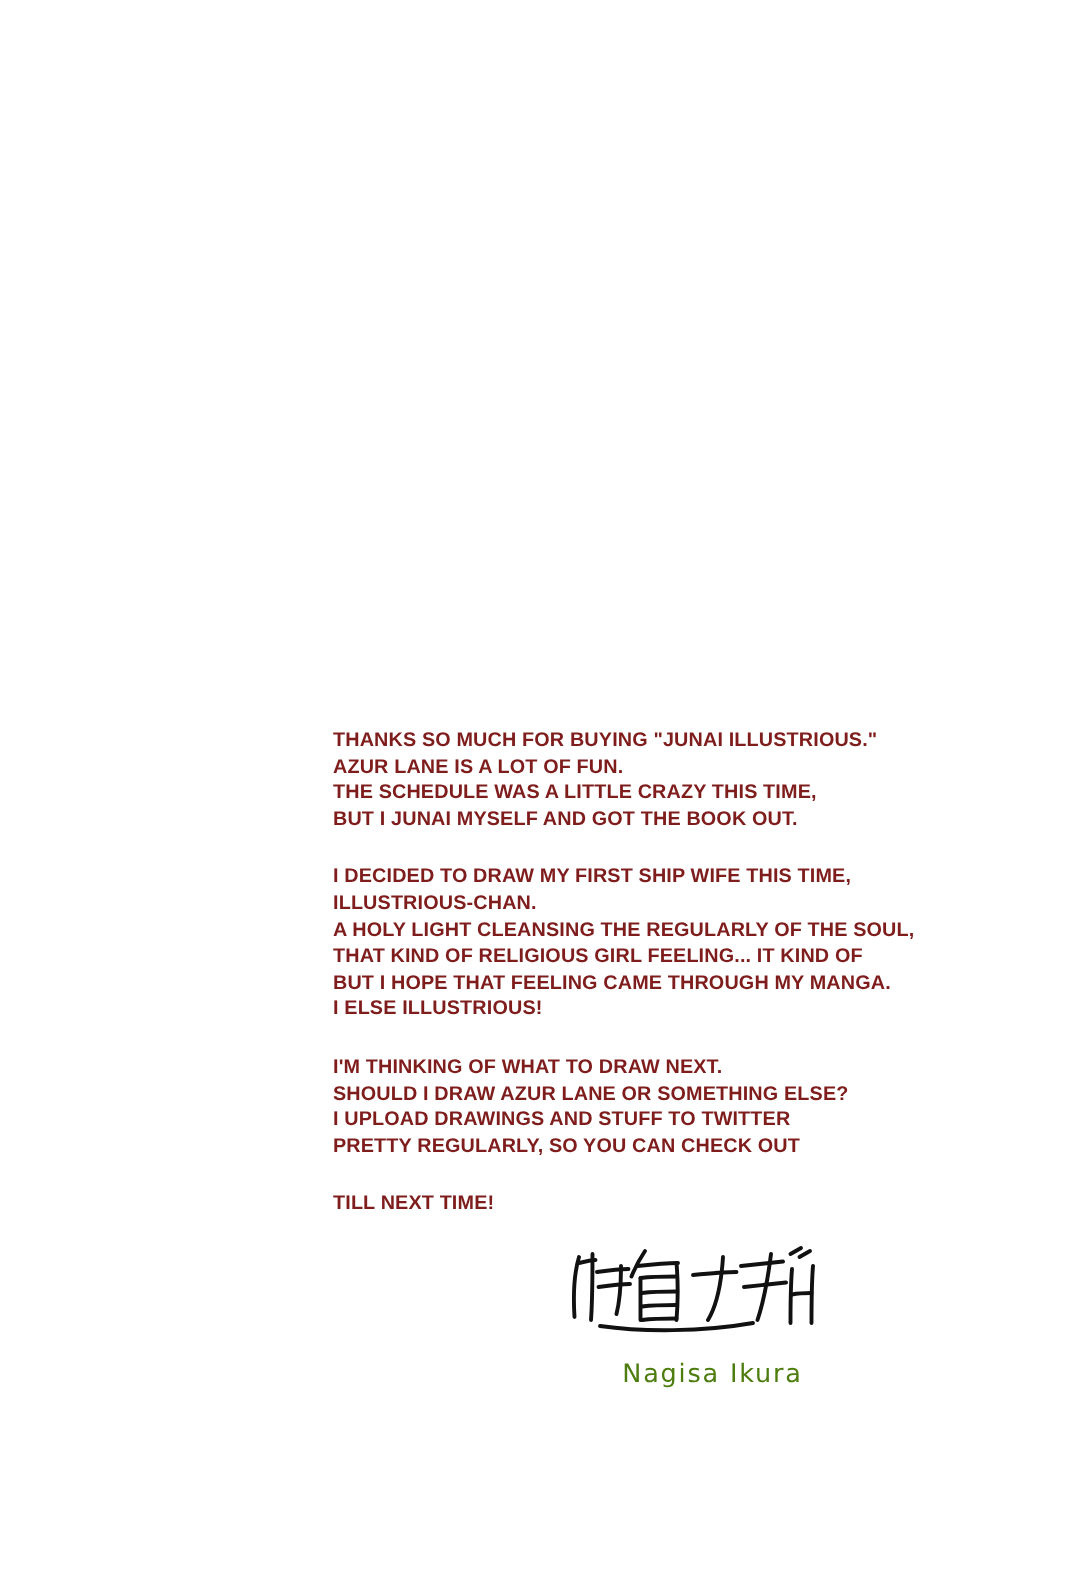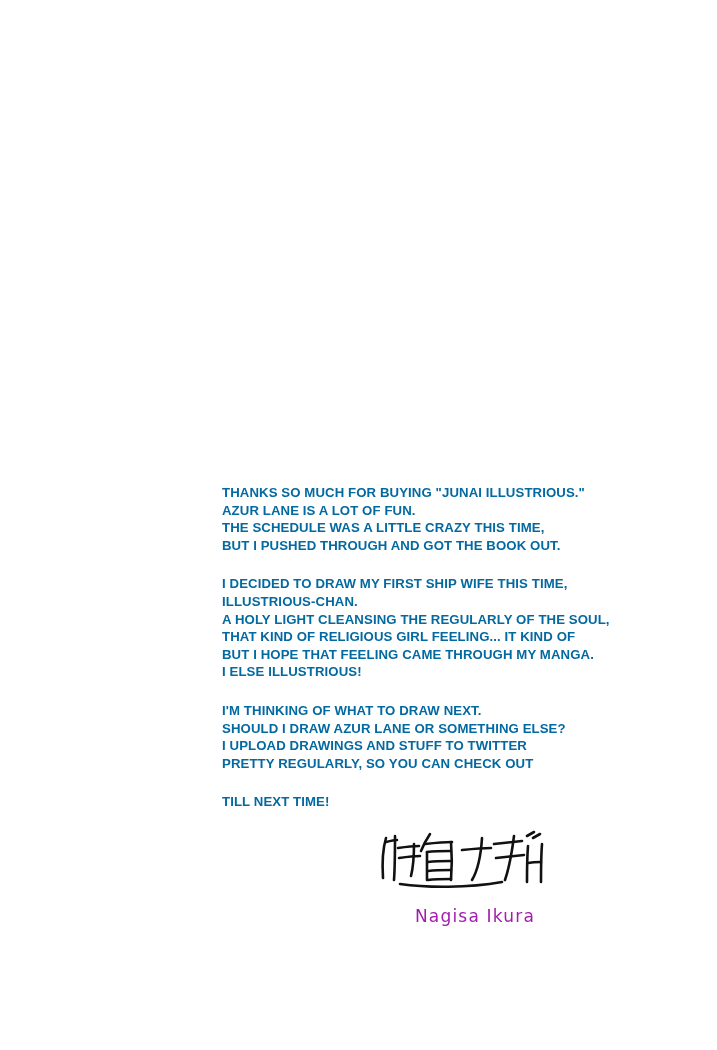--- a/index.html
+++ b/index.html
@@ -35,21 +35,21 @@
   .para:last-child {
     margin-bottom: 16px;
   }
   .line {
     display: block;
     font-family: "Liberation Sans", sans-serif;
     font-weight: bold;
     font-size: 13.2px;
     line-height: 17.6px;
     letter-spacing: 0.1px;
-    color: #0369a1;
+    color: #7f1d1d;
     white-space: pre;
   }
 
   
   #signature-block {
     position: absolute;
     left: 370px;
     top: 828px;
     width: 200px;
     height: 120px;
@@ -65,36 +65,36 @@
 
   #signature-name {
     position: absolute;
     left: 10px;
     top: 78px;
     width: 190px;
     text-align: center;
     font-family: "DejaVu Sans", sans-serif;
     font-size: 17px;
     letter-spacing: 1.2px;
-    color: #a21caf;
+    color: #4d7c0f;
     white-space: pre;
   }
 </style>
 </head>
 <body>
 
 <div id="page">
 
   <div id="afterword">
 
     <p class="para">
       <span class="line">THANKS SO MUCH FOR BUYING "JUNAI ILLUSTRIOUS."</span>
       <span class="line">AZUR LANE IS A LOT OF FUN.</span>
       <span class="line">THE SCHEDULE WAS A LITTLE CRAZY THIS TIME,</span>
-      <span class="line">BUT I PUSHED THROUGH AND GOT THE BOOK OUT.</span>
+      <span class="line">BUT I JUNAI MYSELF AND GOT THE BOOK OUT.</span>
     </p>
 
     <p class="para">
       <span class="line">I DECIDED TO DRAW MY FIRST SHIP WIFE THIS TIME,</span>
       <span class="line">ILLUSTRIOUS-CHAN.</span>
       <span class="line">A HOLY LIGHT CLEANSING THE REGULARLY OF THE SOUL,</span>
       <span class="line">THAT KIND OF RELIGIOUS GIRL FEELING... IT KIND OF</span>
       <span class="line">BUT I HOPE THAT FEELING CAME THROUGH MY MANGA.</span>
       <span class="line">I ELSE ILLUSTRIOUS!</span>
     </p>

